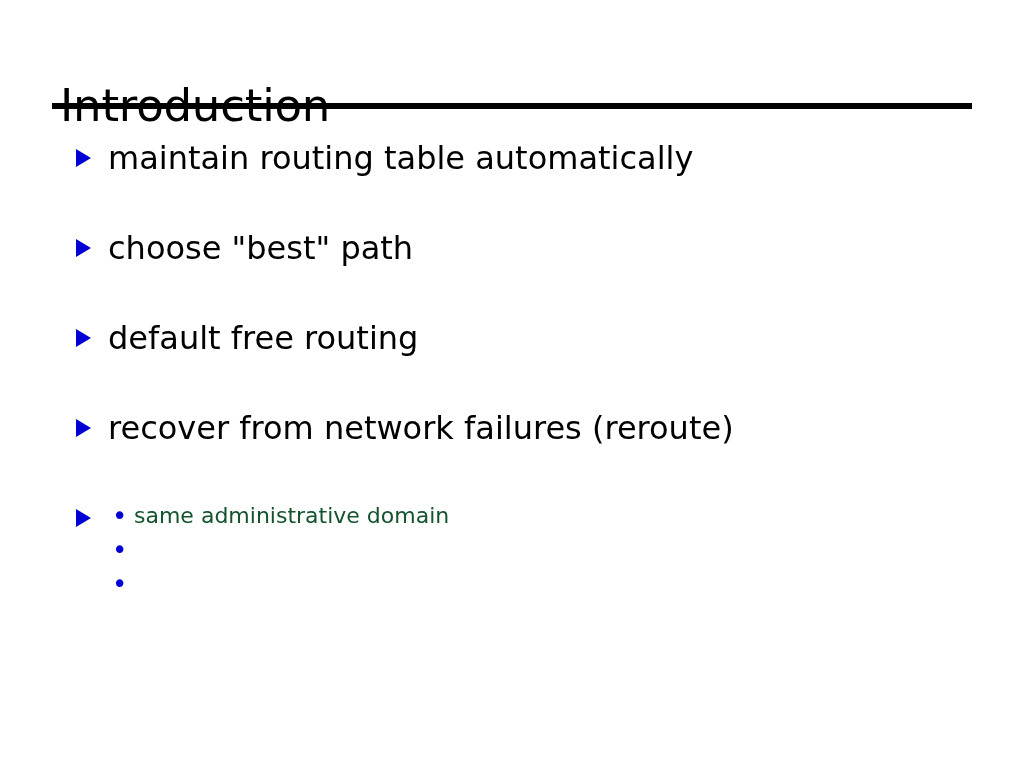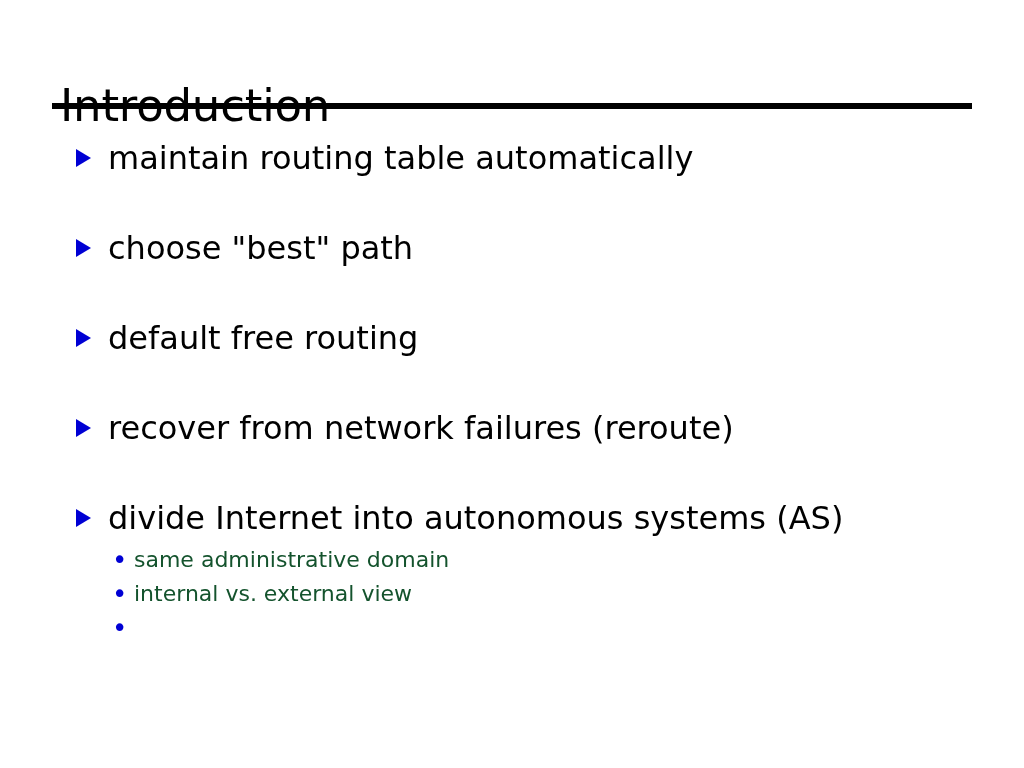--- a/index.html
+++ b/index.html
@@ -158,32 +158,30 @@
       <span class="bullet-marker">
           <span class="tri"></span>
         </span>
       <div class="bullet-text">recover from network failures (reroute)</div>
     </div>
 
     <div class="bullet-item">
       <span class="bullet-marker">
           <span class="tri"></span>
         </span>
-      <div class="bullet-text">divide Internet into autonomous systems (AS)</div>
 
       <div class="sub-list">
 
         <div class="sub-item">
           <span class="sub-marker">•</span>
           <span class="sub-text">same administrative domain</span>
         </div>
 
         <div class="sub-item">
           <span class="sub-marker">•</span>
-          <span class="sub-text">internal vs. external view</span>
         </div>
 
         <div class="sub-item">
           <span class="sub-marker">•</span>
         </div>
 
       </div>
     </div>
 
   </div>

